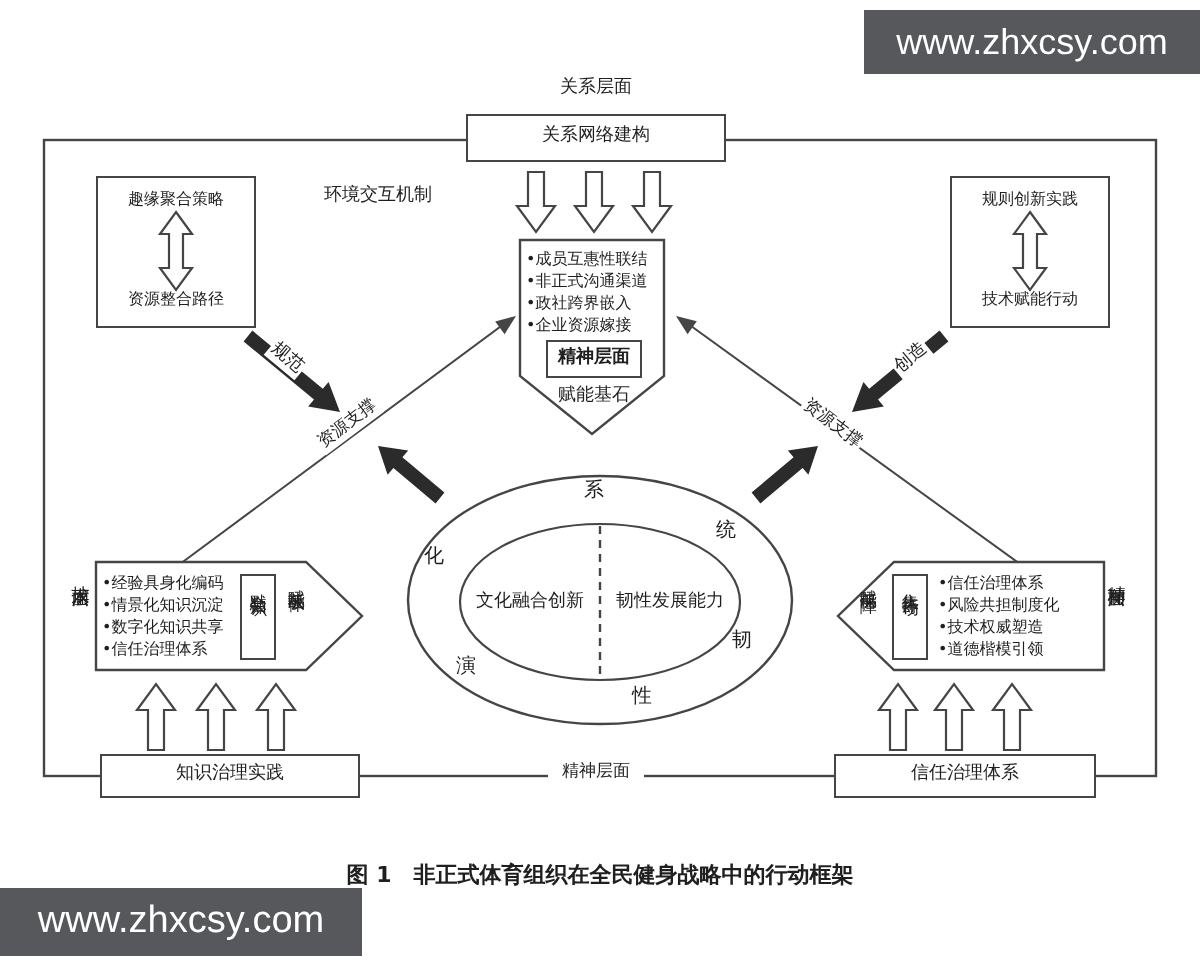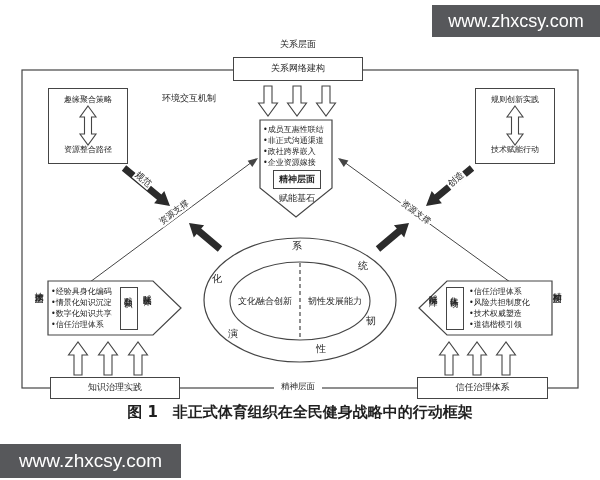--- a/index.html
+++ b/index.html
@@ -9,21 +9,21 @@
   .txt{position:absolute;z-index:2;line-height:1.25;}
   .ctr{text-align:center;}
   .box{position:absolute;z-index:2;border:1.2px solid #454545;box-sizing:border-box;padding-left:16px;}
   .whitebg{background:#ffffff;}
   .vtext{writing-mode:vertical-rl;text-orientation:upright;letter-spacing:1px;}
   .bullets span{display:block;font-size:8px;line-height:11px;white-space:nowrap;}
   .p-bullets span{display:block;font-size:8px;line-height:11px;white-space:nowrap;}
   .rot{transform-origin:center center;background:#ffffff;padding:0 1px;white-space:nowrap;}
   .wm{position:absolute;z-index:5;background:#57585b;color:#ffffff;
       font-family:"Liberation Sans",sans-serif;display:flex;align-items:center;justify-content:center;}
-  .cap-zh{font-weight:bold;font-size:15px;white-space:pre;}
+  .cap-zh{font-weight:bold;font-size:11px;white-space:pre;margin-top:28px;}
   .cap-en{font-weight:bold;font-size:10px;font-family:"Liberation Serif","DejaVu Serif",serif;white-space:pre;}
   .small9{font-size:9px;} .small8{font-size:8px;} .small85{font-size:8.5px;} .small10{font-size:10px;}
 </style>
 </head>
 <body>
 
 <div id="stage">
 
   <svg id="linework" width="600" height="480" viewBox="0 0 600 480">
 

